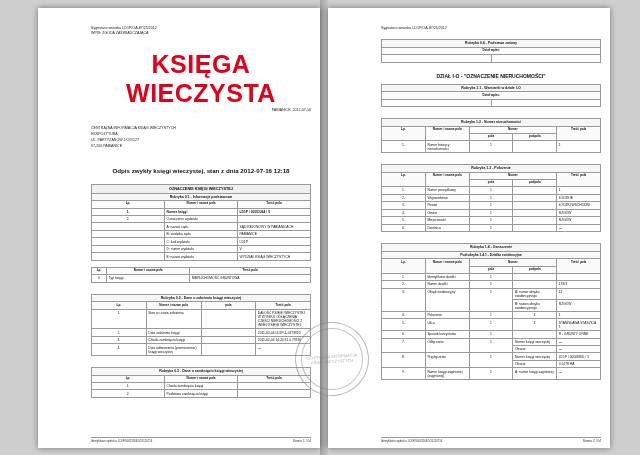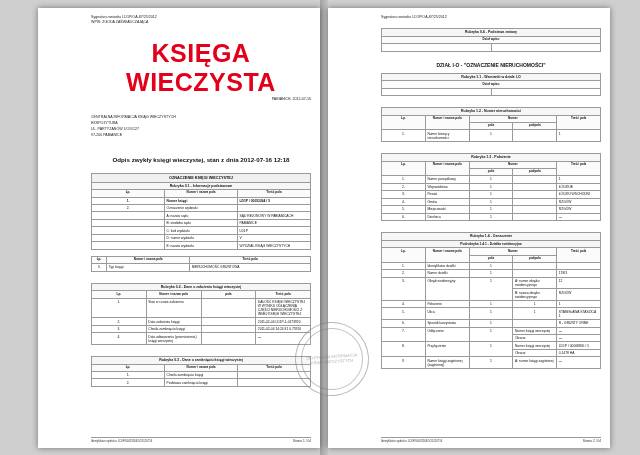--- a/index.html
+++ b/index.html
@@ -10,21 +10,21 @@
     overflow:hidden;
   }
   .sheetwrap{
     position:absolute;
     background:#fff;
     box-shadow:0 0 6px rgba(0,0,0,.45);
     overflow:hidden;
   }
   #page-left{left:38px;top:8px;width:282px;height:440px;}
   #page-right{left:328px;top:8px;width:282px;height:440px;}
-  .inner{padding:7px 9px;box-sizing:border-box;height:100%;position:relative;margin-left:44px;}
+  .inner{padding:18px 9px;box-sizing:border-box;height:100%;position:relative;margin-left:44px;}
 
   .tinyhdr{font-size:3.6px;line-height:1.45;color:#222;}
 
   .bigtitle{
     color:#e2001a;
     font-weight:bold;
     font-size:25px;
     letter-spacing:.5px;
     text-align:center;
     margin:14px 0 6px 0;

